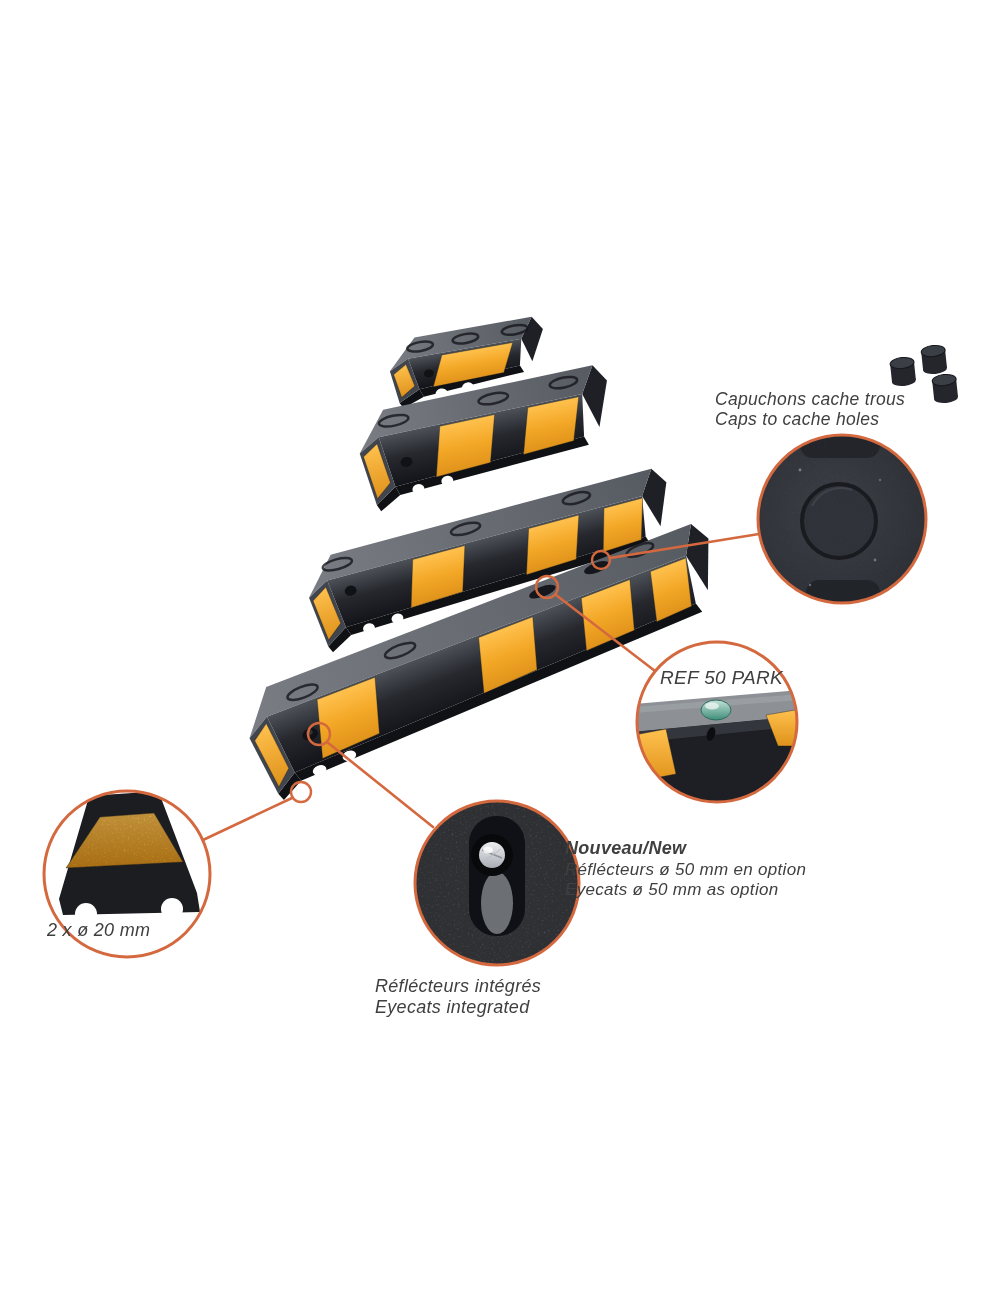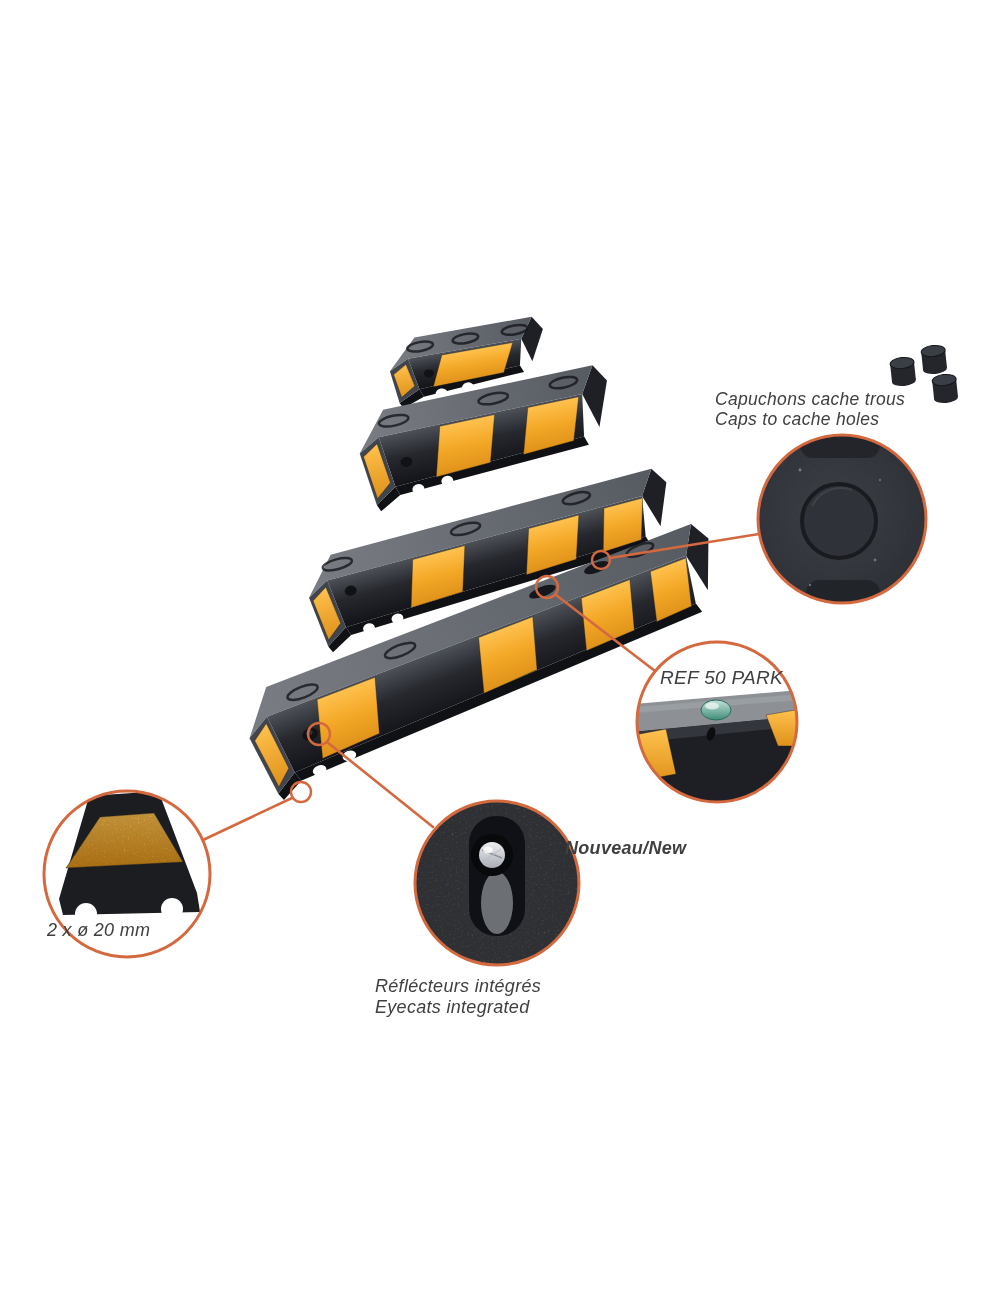--- a/index.html
+++ b/index.html
@@ -262,20 +262,22 @@
 
 <div class="caption cap-caps">
   <div>Capuchons cache trous</div>
   <div>Caps to cache holes</div>
 </div>
 
 <div class="caption cap-ref">REF 50 PARK</div>
 
 <div class="caption cap-new">
   <div class="t">Nouveau/New</div>
+  <div>Réflécteurs ø 50 mm en option</div>
+  <div>Eyecats ø 50 mm as option</div>
 </div>
 
 <div class="caption cap-holes">2 x ø 20 mm</div>
 
 <div class="caption cap-refl">
   <div>Réflécteurs intégrés</div>
   <div>Eyecats integrated</div>
 </div>
 
 </body></html>

